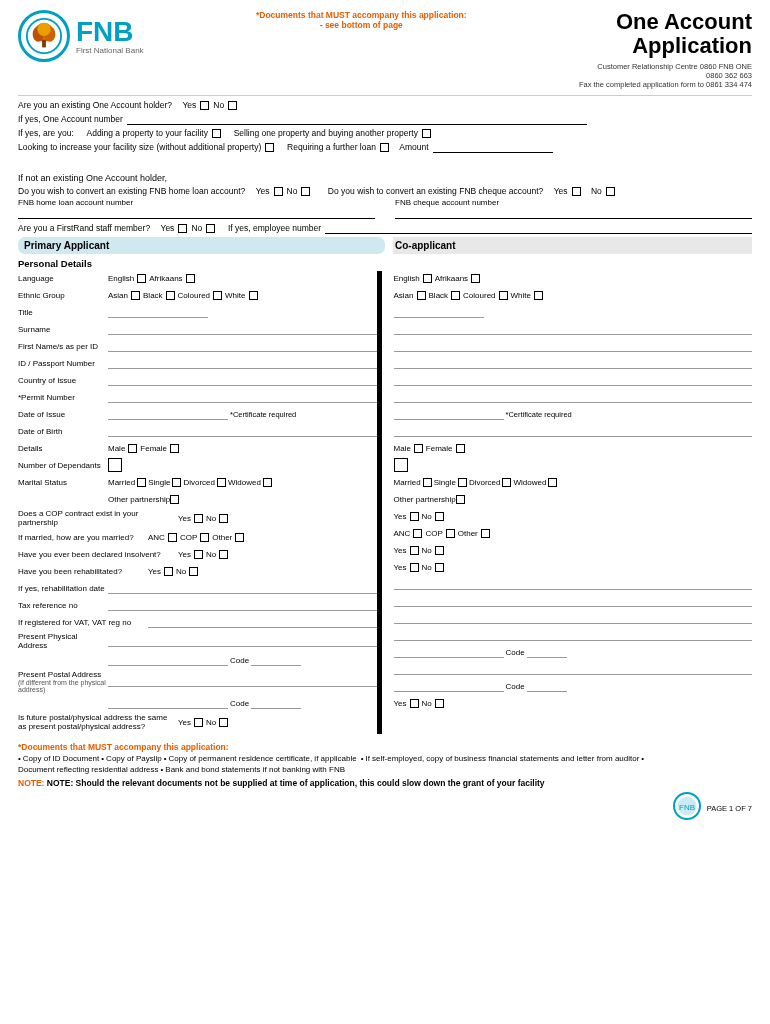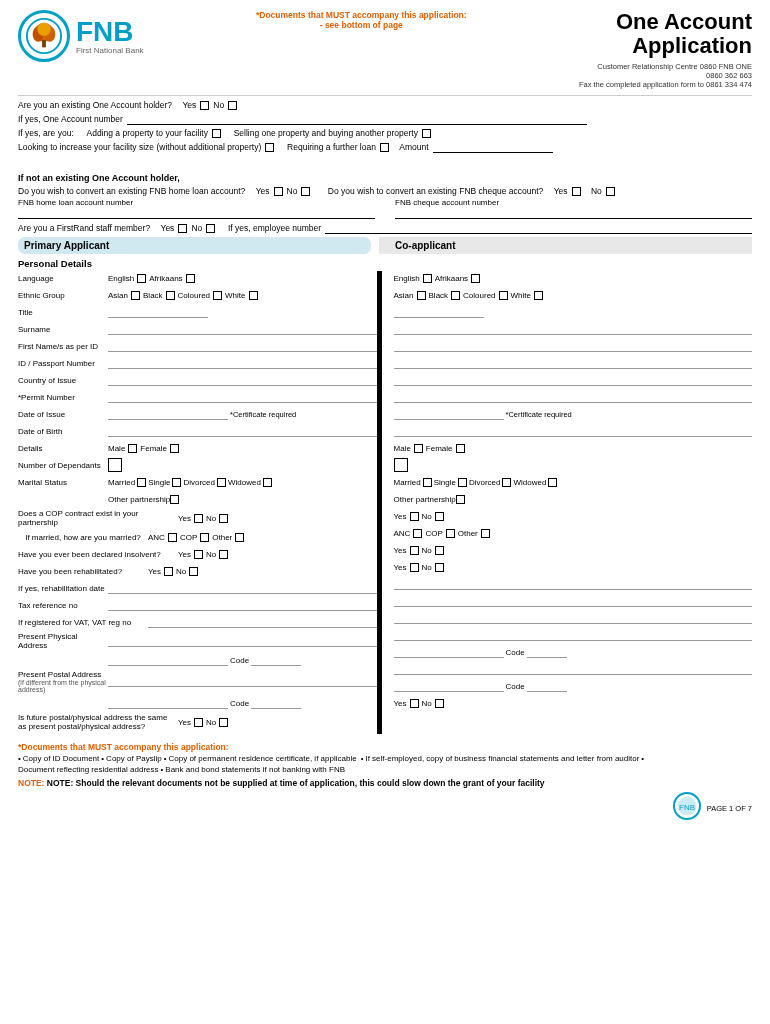--- a/index.html
+++ b/index.html
@@ -91,21 +91,21 @@
     }
     .bold { font-weight: bold; }
     .section-header-primary {
       background: #d0e8f0;
       padding: 3px 6px;
       font-weight: bold;
       font-size: 10px;
     }
     .section-header-coapplicant {
       background: #e8e8e8;
-      padding: 3px 16px;
+      padding: 3px 2px;
       font-weight: bold;
       font-size: 10px;
     }
     .two-col {
       display: flex;
       gap: 8px;
     }
     .col-primary {
       flex: 1;
       border-right: 5px solid #000000;
@@ -240,21 +240,21 @@
     <span class="cb"></span>
     &nbsp;&nbsp;
     <span>Requiring a further loan</span>
     <span class="cb"></span>
     &nbsp;
     <span>Amount</span>
     <span class="underline" style="width:120px; flex:none;"></span>
   </div>
 </div>
 
-<div style="font-size:9px; font-weight:bold; margin-bottom:3px;margin-top:20px;">If not an existing One Account holder,</div>
+<div style="font-size:9px; font-weight:normal; margin-bottom:3px;margin-top:20px;">If not an existing One Account holder,</div>
 
 <div class="top-questions">
   <div class="field-line" style="margin-bottom:2px;">
     <span>Do you wish to convert an existing FNB home loan account?</span>
     &nbsp;
     <span>Yes</span>
     <span class="cb"></span>
     <span>No</span>
     <span class="cb"></span>
     &nbsp;&nbsp;&nbsp;&nbsp;
@@ -404,21 +404,21 @@
       <span class="field-label" style="width:160px;">Does a COP contract exist in your partnership</span>
       <div class="field-content">
         <span>Yes</span>
         <span class="cb"></span>
         <span>No</span>
         <span class="cb"></span>
       </div>
     </div>
 
     <div class="field-row">
-      <span class="field-label" style="width:130px;text-align:center;">If married, how are you married?</span>
+      <span class="field-label" style="width:130px;">If married, how are you married?</span>
       <div class="field-content">
         <span>ANC</span>
         <span class="cb"></span>
         <span>COP</span>
         <span class="cb"></span>
         <span>Other</span>
         <span class="cb"></span>
       </div>
     </div>
 

